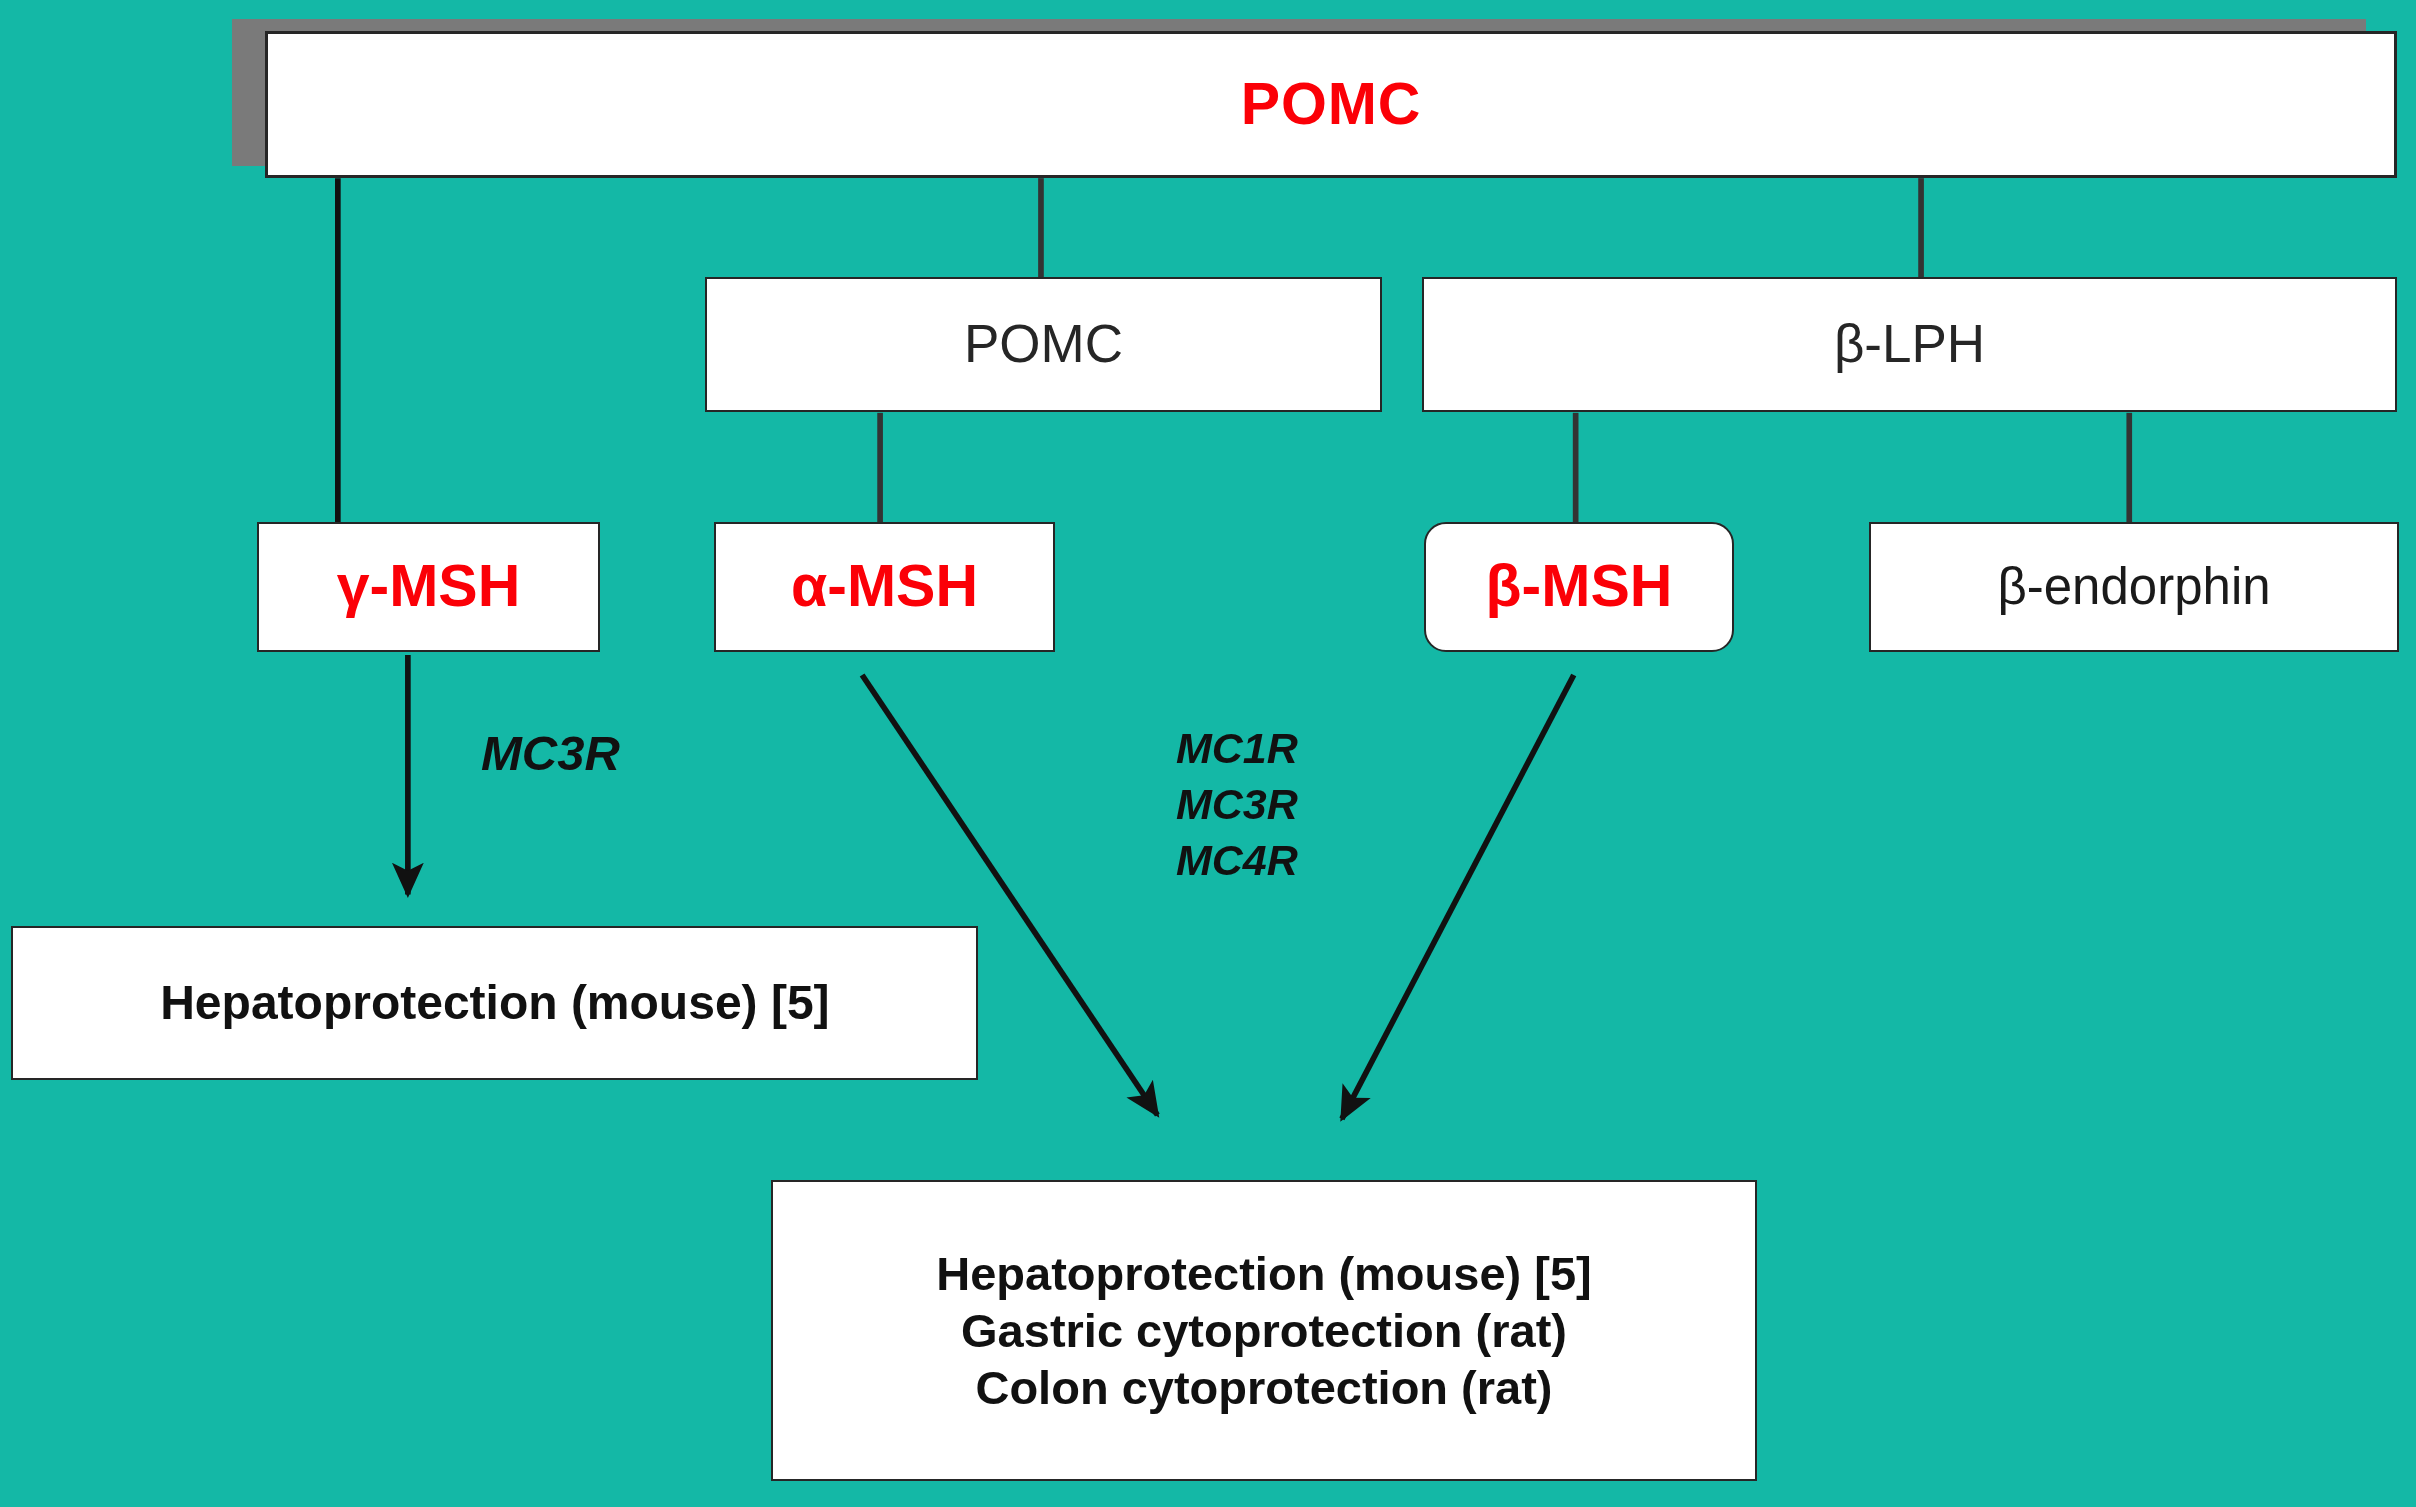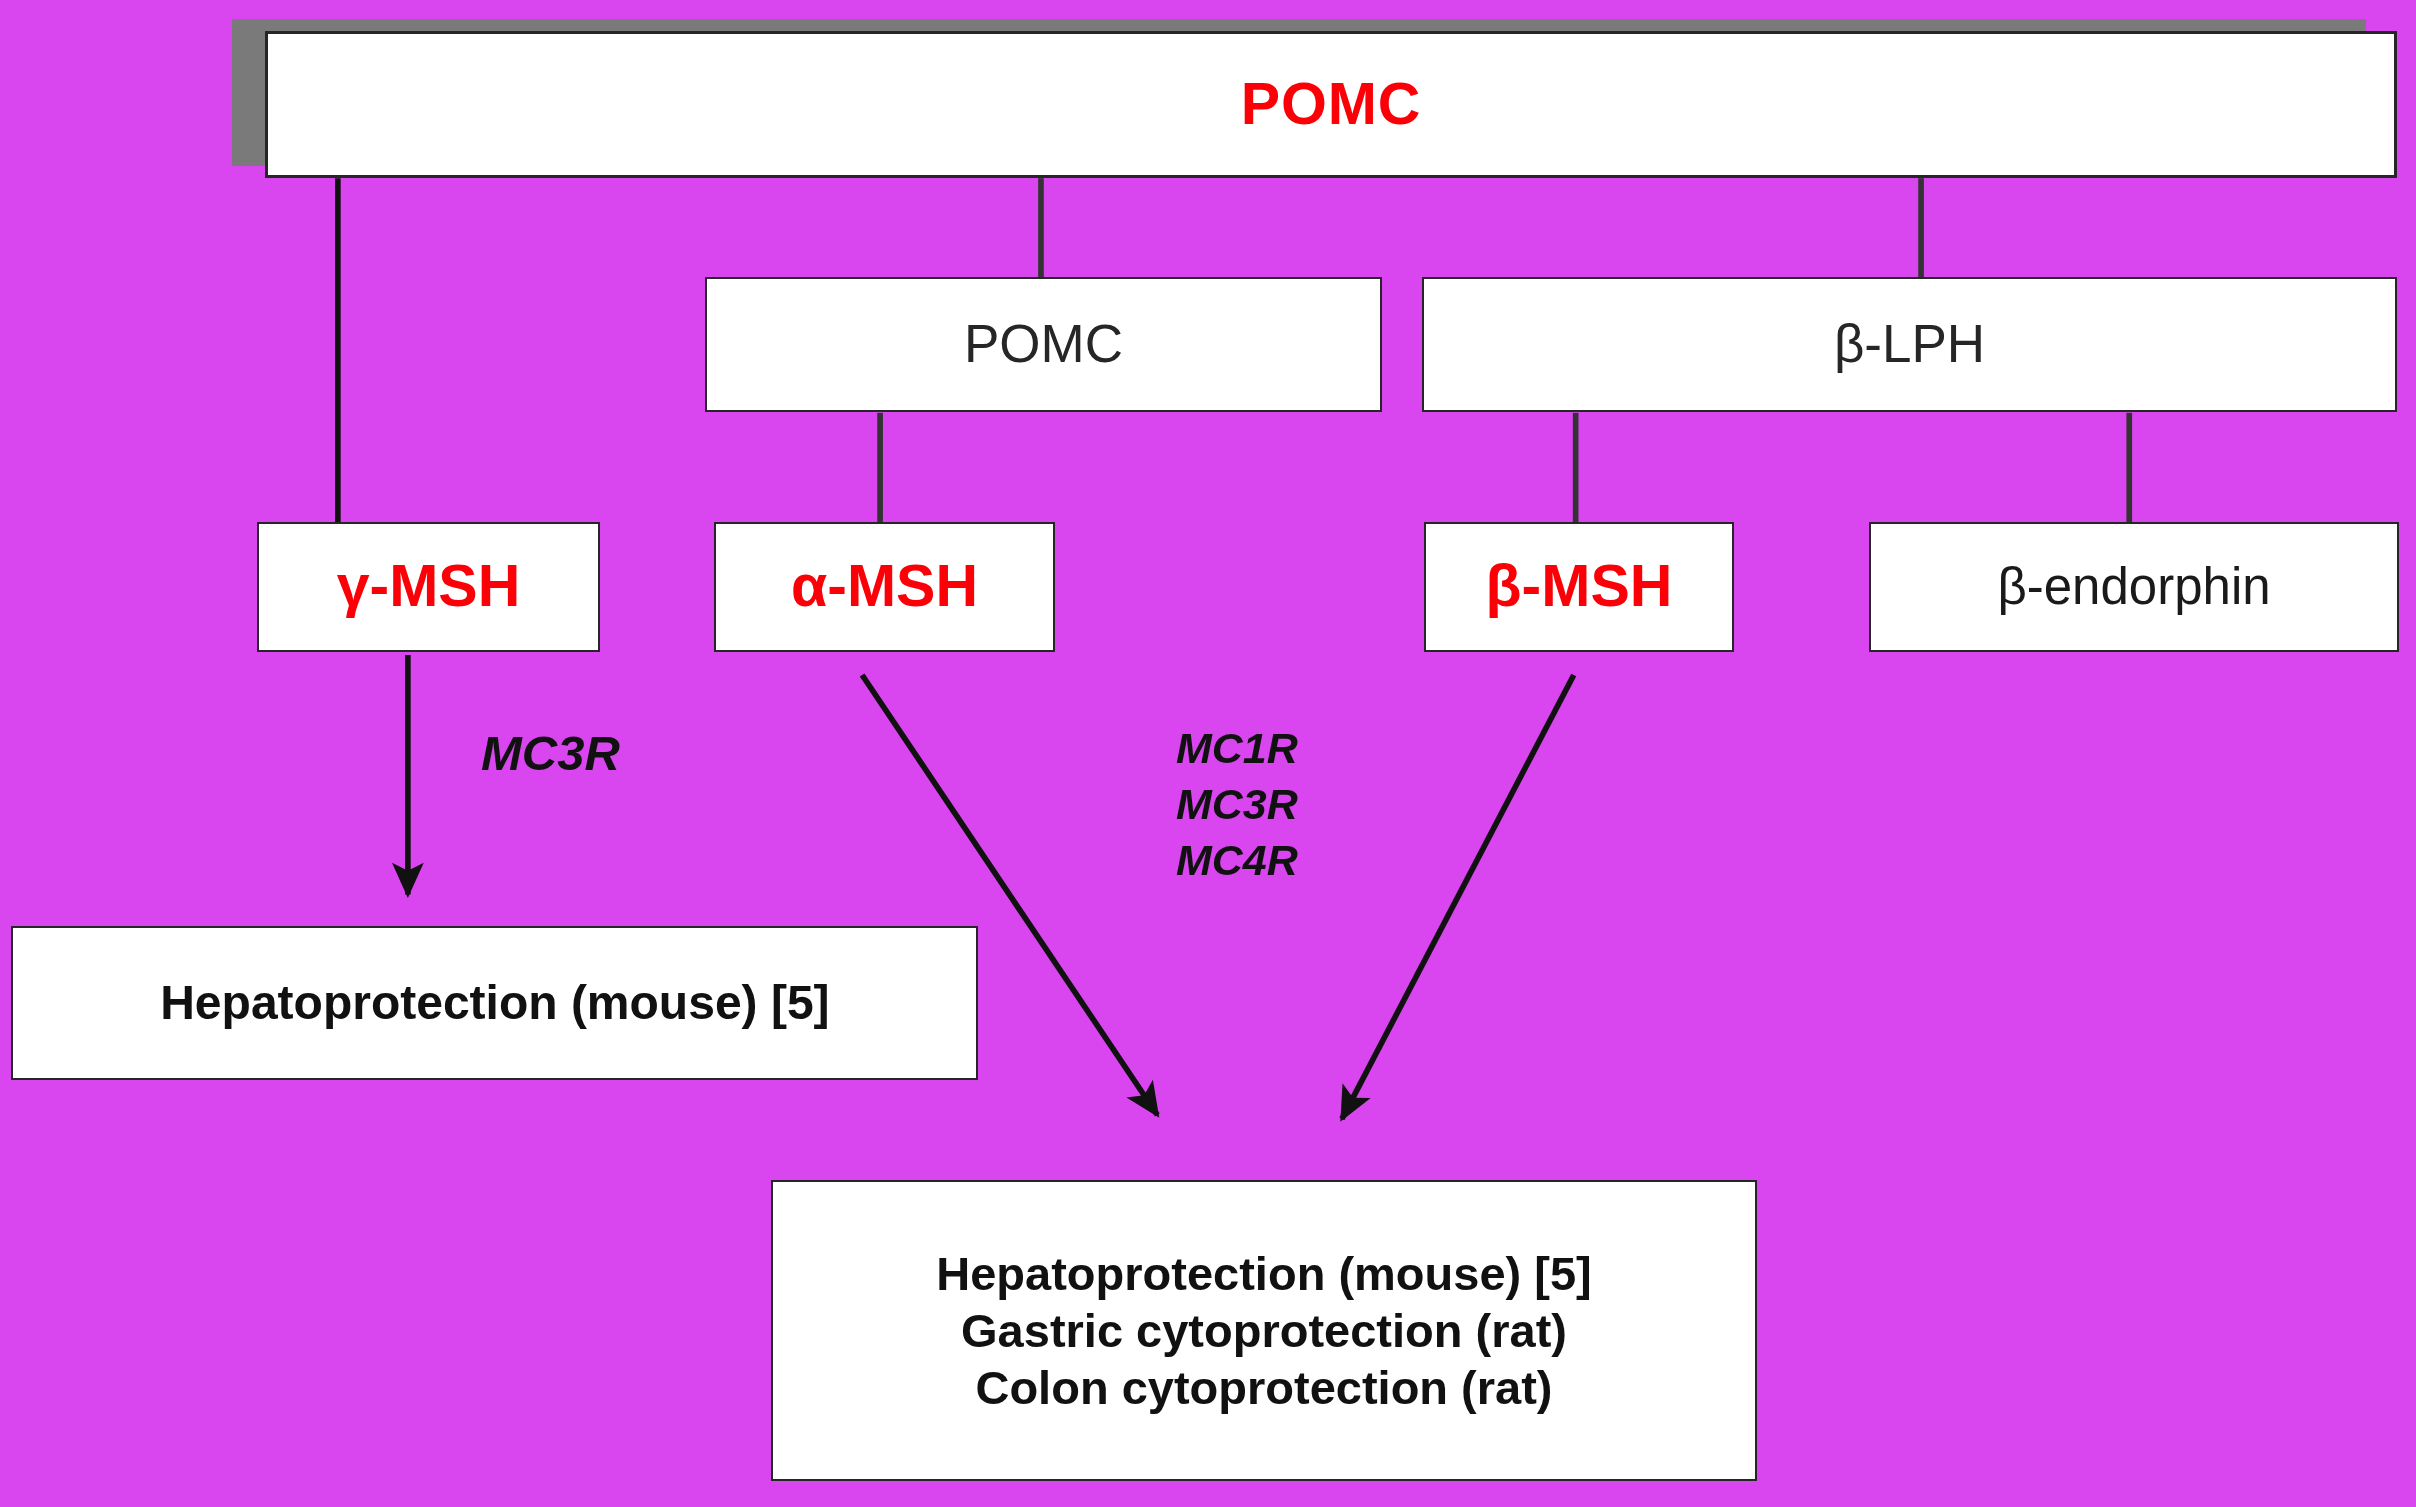--- a/index.html
+++ b/index.html
@@ -7,21 +7,21 @@
     padding: 0;
     background: #ffffff;
   }
   body {
     font-family: "Liberation Sans", sans-serif;
   }
   #stage {
     position: relative;
     width: 2416px;
     height: 1508px;
-    background: #d946ef;
+    background: #14b8a6;
     overflow: hidden;
   }
   .node {
     position: absolute;
     box-sizing: border-box;
     background: #ffffff;
     border: 2.8px solid #262626;
     display: flex;
     flex-direction: column;
     align-items: center;
@@ -61,21 +61,21 @@
   }
   #node-acth .label { color: #262626; font-size: 53px; font-weight: normal; }
 
   #node-blph {
     left: 1422px; top: 277px; width: 975px; height: 135px;
   }
   #node-blph .label { color: #262626; font-size: 53px; font-weight: normal; }
 
   #node-gmsh { left: 257px; top: 522px; width: 343px; height: 130px; }
   #node-amsh { left: 714px; top: 522px; width: 341px; height: 130px; }
-  #node-bmsh { left: 1424px; top: 522px; width: 310px; height: 130px; }
+  #node-bmsh { left: 1424px; top: 522px; width: 310px; height: 130px; border-radius: 22px; }
   #node-bend { left: 1869px; top: 522px; width: 530px; height: 130px; }
 
   .msh .label {
     color: #fb0007;
     font-weight: bold;
     font-size: 59px;
   }
   #node-bend .label { color: #1a1a1a; font-weight: normal; font-size: 51px; }
 
   #node-hepato-left {

